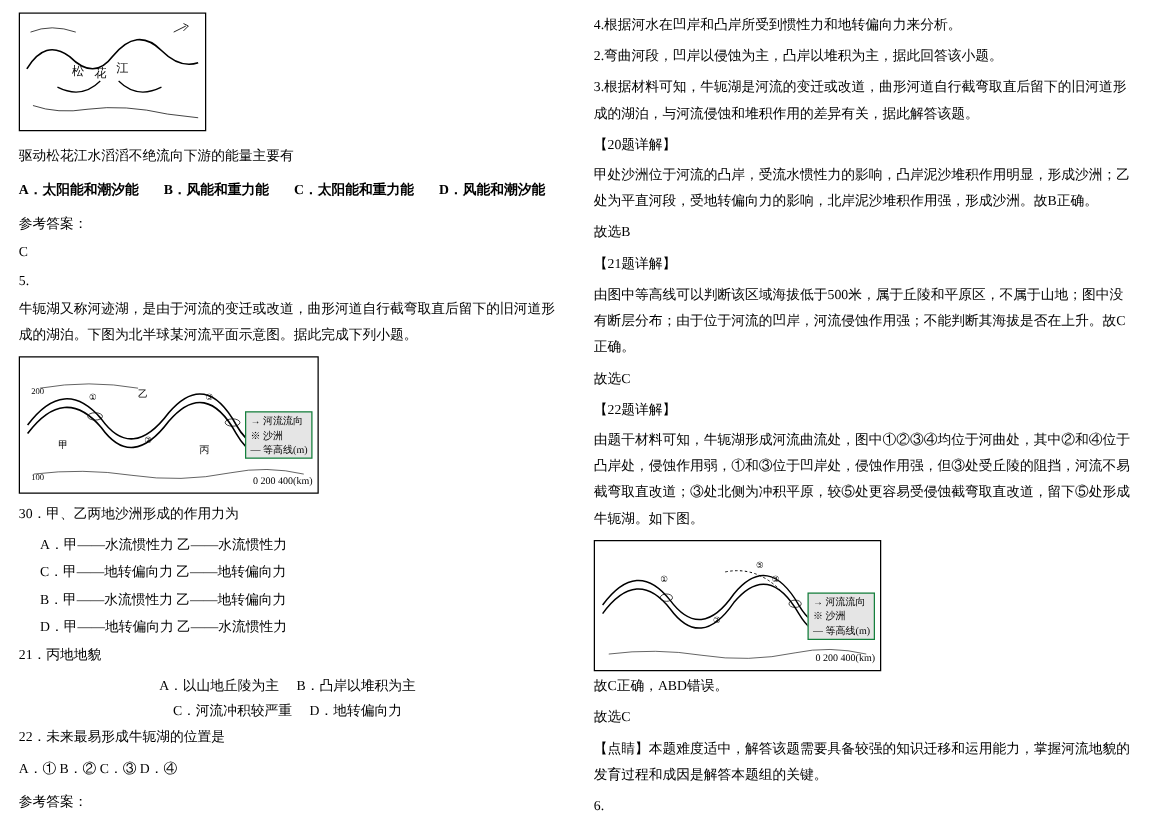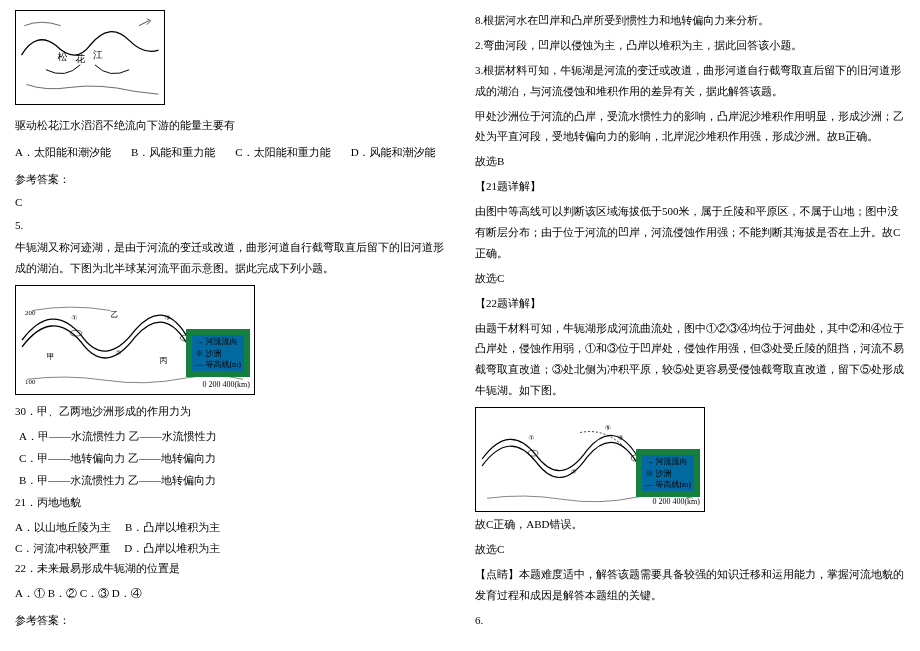--- a/index.html
+++ b/index.html
@@ -32,20 +32,21 @@
   }
   .river-map {
     width: 100%;
     height: 100%;
   }
   .q-line { margin-bottom: 4px; }
   .options {
     display: flex;
     gap: 20px;
     margin: 6px 0;
+    font-weight: bold;
   }
   .heading { font-weight: normal; margin: 6px 0 2px 0; }
   .num { margin: 2px 0; }
   .diagram {
     width: 240px;
     height: 110px;
     border: 1px solid #000;
     margin: 6px 0;
     position: relative;
     background: #fff;
@@ -60,33 +61,33 @@
   }
   .meander {
     width: 100%;
     height: 100%;
   }
   .legend-box {
     position: absolute;
     right: 4px;
     top: 40%;
     font-size: 8px;
-    border: 6px solid #15803d;
+    border: 1px solid #15803d;
     padding: 1px 3px;
-    background: #0369a1;
+    background: #e5e5e5;
     line-height: 1.4;
   }
   .scale-text {
     position: absolute;
     right: 4px;
     bottom: 2px;
     font-size: 8px;
   }
-  .opt-block div { margin: 1px 4px; }
-  .subopt { display: flex; gap: 14px; }
+  .opt-block div { margin: 1px 17px; }
+  .subopt { display: flex; gap: 14px; justify-content: center; }
 </style>
 </head>
 <body>
 
 <div class="page">
   <div class="col">
 
     <div class="map-block">
       <svg class="river-map" viewBox="0 0 150 95">
         <rect x="0" y="0" width="150" height="95" fill="#fff" stroke="none"></rect>
@@ -139,44 +140,46 @@
         <div>— 等高线(m)</div>
       </div>
       <div class="scale-text">0    200    400(km)</div>
     </div>
 
     <div class="q-line">30．甲、乙两地沙洲形成的作用力为</div>
     <div class="opt-block">
       <div>A．甲——水流惯性力   乙——水流惯性力</div>
       <div>C．甲——地转偏向力   乙——地转偏向力</div>
       <div>B．甲——水流惯性力   乙——地转偏向力</div>
+      <div>D．甲——地转偏向力   乙——水流惯性力</div>
     </div>
 
     <div class="q-line">21．丙地地貌</div>
     <div class="subopt">
       <span>A．以山地丘陵为主</span>
       <span>B．凸岸以堆积为主</span>
     </div>
     <div class="subopt">
       <span>C．河流冲积较严重</span>
-      <span>D．凸岸以堆积为主</span>
+      <span>D．地转偏向力</span>
     </div>
 
     <div class="q-line">22．未来最易形成牛轭湖的位置是</div>
     <div class="q-line">A．①   B．②   C．③   D．④</div>
 
     <div class="heading">参考答案：</div>
 
   </div>
 
   <div class="col">
-    <div class="q-line">8.根据河水在凹岸和凸岸所受到惯性力和地转偏向力来分析。</div>
+    <div class="q-line">4.根据河水在凹岸和凸岸所受到惯性力和地转偏向力来分析。</div>
     <div class="q-line">2.弯曲河段，凹岸以侵蚀为主，凸岸以堆积为主，据此回答该小题。</div>
     <div class="q-line">3.根据材料可知，牛轭湖是河流的变迁或改道，曲形河道自行截弯取直后留下的旧河道形成的湖泊，与河流侵蚀和堆积作用的差异有关，据此解答该题。</div>
 
+    <div class="q-line">【20题详解】</div>
     <div class="q-line">甲处沙洲位于河流的凸岸，受流水惯性力的影响，凸岸泥沙堆积作用明显，形成沙洲；乙处为平直河段，受地转偏向力的影响，北岸泥沙堆积作用强，形成沙洲。故B正确。</div>
     <div class="q-line">故选B</div>
 
     <div class="q-line">【21题详解】</div>
     <div class="q-line">由图中等高线可以判断该区域海拔低于500米，属于丘陵和平原区，不属于山地；图中没有断层分布；由于位于河流的凹岸，河流侵蚀作用强；不能判断其海拔是否在上升。故C正确。</div>
     <div class="q-line">故选C</div>
 
     <div class="q-line">【22题详解】</div>
     <div class="q-line">由题干材料可知，牛轭湖形成河流曲流处，图中①②③④均位于河曲处，其中②和④位于凸岸处，侵蚀作用弱，①和③位于凹岸处，侵蚀作用强，但③处受丘陵的阻挡，河流不易截弯取直改道；③处北侧为冲积平原，较⑤处更容易受侵蚀截弯取直改道，留下⑤处形成牛轭湖。如下图。</div>
 

